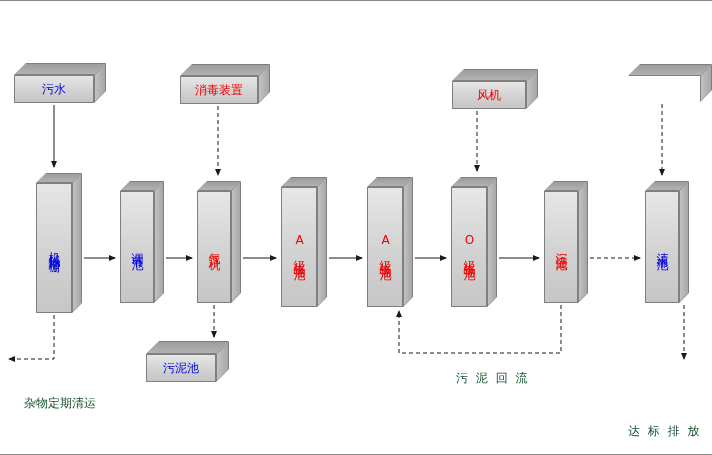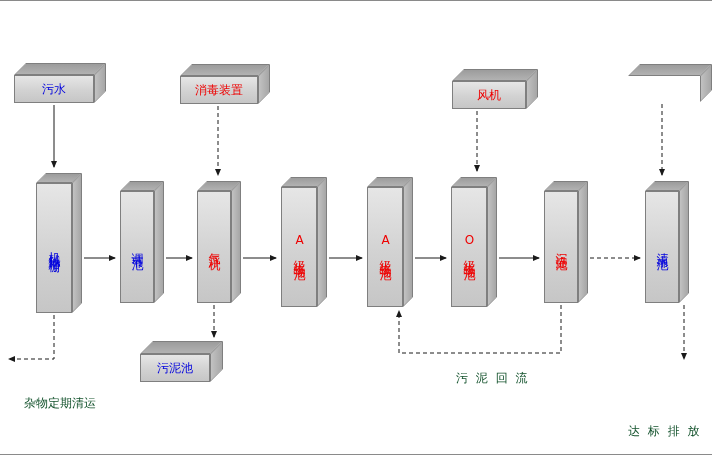--- a/index.html
+++ b/index.html
@@ -134,21 +134,21 @@
   </div>
 
   <div class="box3d" style="left:645px;top:180px;--w:34px;--h:112px;--d:10px;">
     <div class="face top"></div>
     <div class="face side"></div>
     <div class="face front">
       <span class="label v" style="color: rgb(0, 0, 221);">清水池</span>
     </div>
   </div>
 
-  <div class="box3d" style="left:140px;top:340px;--w:70px;--h:28px;--d:13px;">
+  <div class="box3d" style="left:146px;top:340px;--w:70px;--h:28px;--d:13px;">
     <div class="face top"></div>
     <div class="face side"></div>
     <div class="face front">
       <span class="label" style="color: rgb(0, 0, 221);">污泥池</span>
     </div>
   </div>
 
   <div class="note" style="left:24px;top:394px;">杂物定期清运</div>
   <div class="note" style="left:456px;top:369px;letter-spacing:2px;">污 泥 回 流</div>
   <div class="note" style="left:628px;top:422px;letter-spacing:2px;">达 标 排 放</div>

